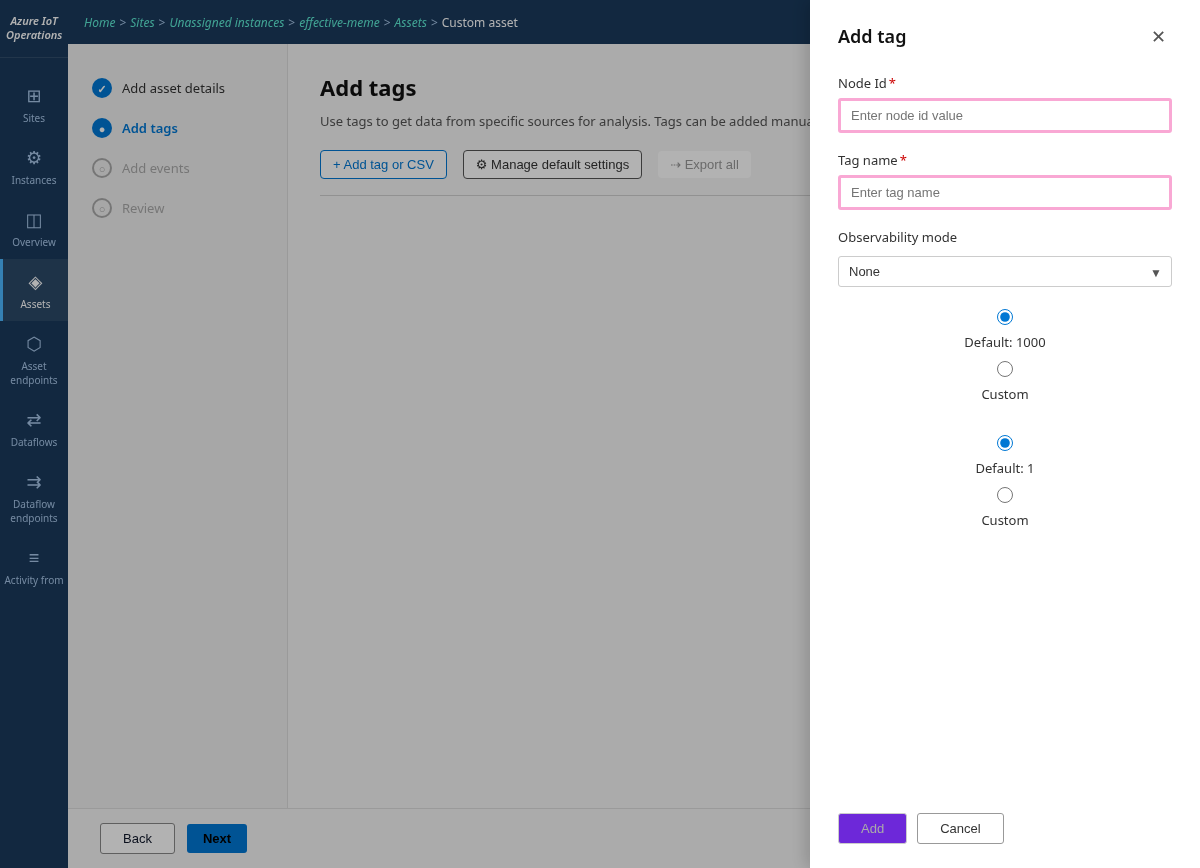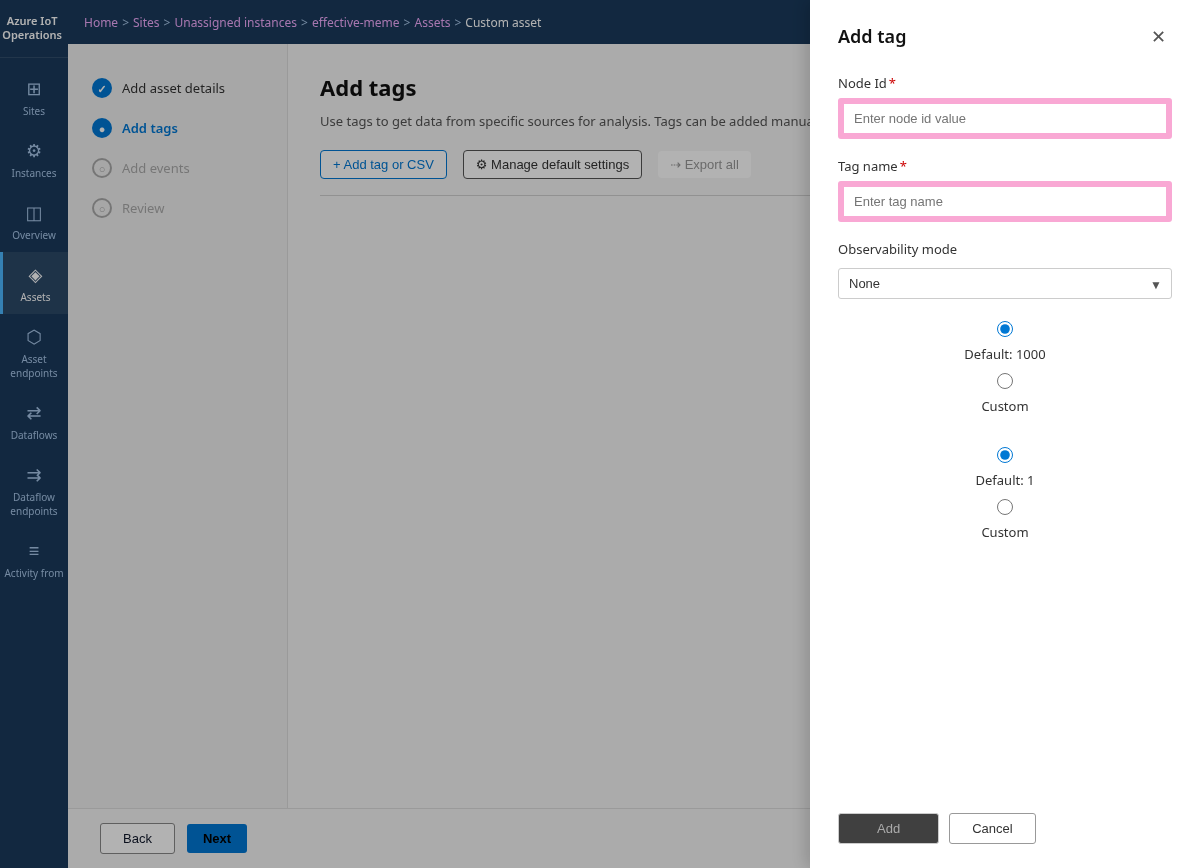--- a/index.html
+++ b/index.html
@@ -15,23 +15,24 @@
       padding-top: 0;
       flex-shrink: 0;
       height: 868px;
     }
     .sidebar-header {
       width: 100%;
       background: #1a3a5c;
       padding: 14px 6px;
       display: flex;
       align-items: center;
-      justify-content: flex-end;
+      justify-content: flex-start;
       border-bottom: 1px solid rgba(255,255,255,0.1);
-      margin-bottom: 8px;
+      margin-bottom: 15px;
+      font-style: italic;
     }
     .sidebar-header span {
       color: #fff;
       font-size: 11px;
       font-weight: 600;
       text-align: center;
       line-height: 1.3;
     }
     .sidebar-item {
       display: flex;
@@ -72,21 +73,21 @@
       padding: 0 16px;
     }
     .breadcrumb {
       color: #a8c6e8;
       font-size: 12px;
       display: flex;
       align-items: center;
       gap: 4px;
       flex-wrap: wrap;
     }
-    .breadcrumb a { color: #f0abfc; text-decoration: none; }
+    .breadcrumb a { color: #5eead4; text-decoration: none; font-style: italic; }
     .breadcrumb .separator { color: #a8c6e8; }
     .breadcrumb .current { color: #fff; }
 
     .page-area {
       flex: 1;
       display: flex;
       flex-direction: column;
       overflow: hidden;
     }
     .wizard-area {
@@ -243,21 +244,21 @@
     }
     .field-label {
       font-size: 13px;
       color: #333;
       margin-bottom: 6px;
     }
     .field-label .required { color: #c00; margin-left: 2px; }
     .text-input {
       width: 100%;
       padding: 7px 10px;
-      border: 6px solid #f9a8d4;
+      border: 3px solid #f9a8d4;
       border-radius: 3px;
       font-size: 13px;
       color: #333;
       margin-bottom: 18px;
       outline: none;
     }
     .section-label {
       font-size: 13px;
       color: #333;
       margin-bottom: 10px;
@@ -304,23 +305,23 @@
     }
     .radio-item label { font-size: 13px; color: #333; cursor: pointer; }
     .panel-footer {
       margin-top: auto;
       padding-top: 20px;
       display: flex;
       gap: 10px;
       justify-content: flex-start;
     }
     .btn-add {
-      padding: 7px 38px;
+      padding: 7px 22px;
       border: 1px solid #ccc;
-      background: #404040;
+      background: #6d28d9;
       color: #aaa;
       border-radius: 3px;
       cursor: not-allowed;
       font-size: 13px;
     }
     .btn-cancel {
       padding: 7px 22px;
       border: 1px solid #999;
       background: #fff;
       color: #333;

